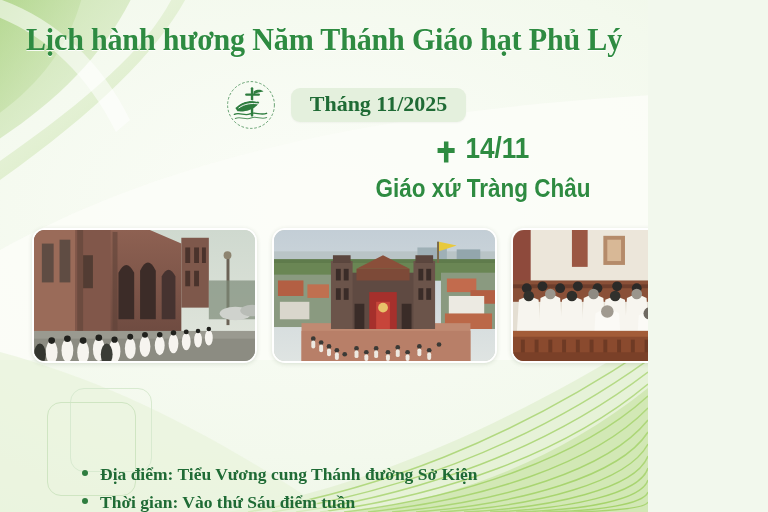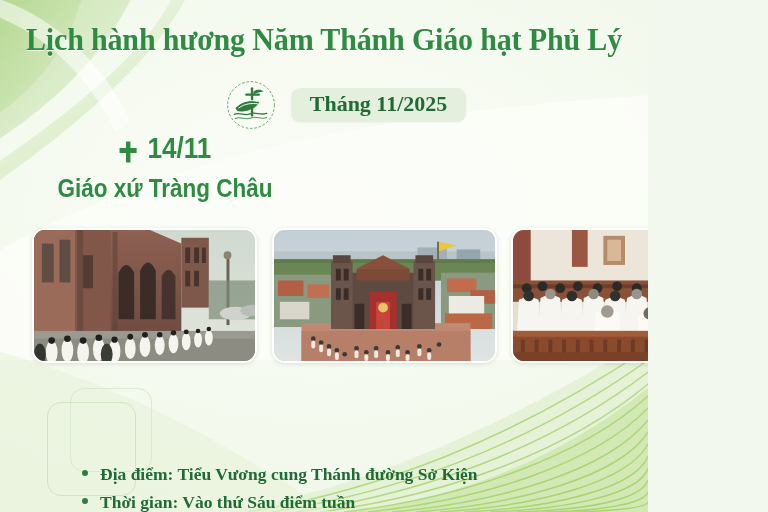--- a/index.html
+++ b/index.html
@@ -54,21 +54,21 @@
     font-weight:700;
     font-size:22px;
     line-height:1;
     white-space:nowrap;
     box-shadow:0 1px 2px rgba(0,0,0,.04);
   }
 
   
   .events{
     position:absolute;left:0;right:0;top:133px;
-    display:flex;justify-content:flex-end;flex-direction:column;
+    display:flex;justify-content:flex-end;
   }
   .event{
     width:330px;text-align:center;
     color:#2e8b41;
     font-family:"Liberation Sans", sans-serif;
     text-shadow:0 1px 0 rgba(255,255,255,.8);
   }
   .event .date{
     font-size:29px;font-weight:700;line-height:1.1;
     display:flex;align-items:center;justify-content:center;gap:12px;

